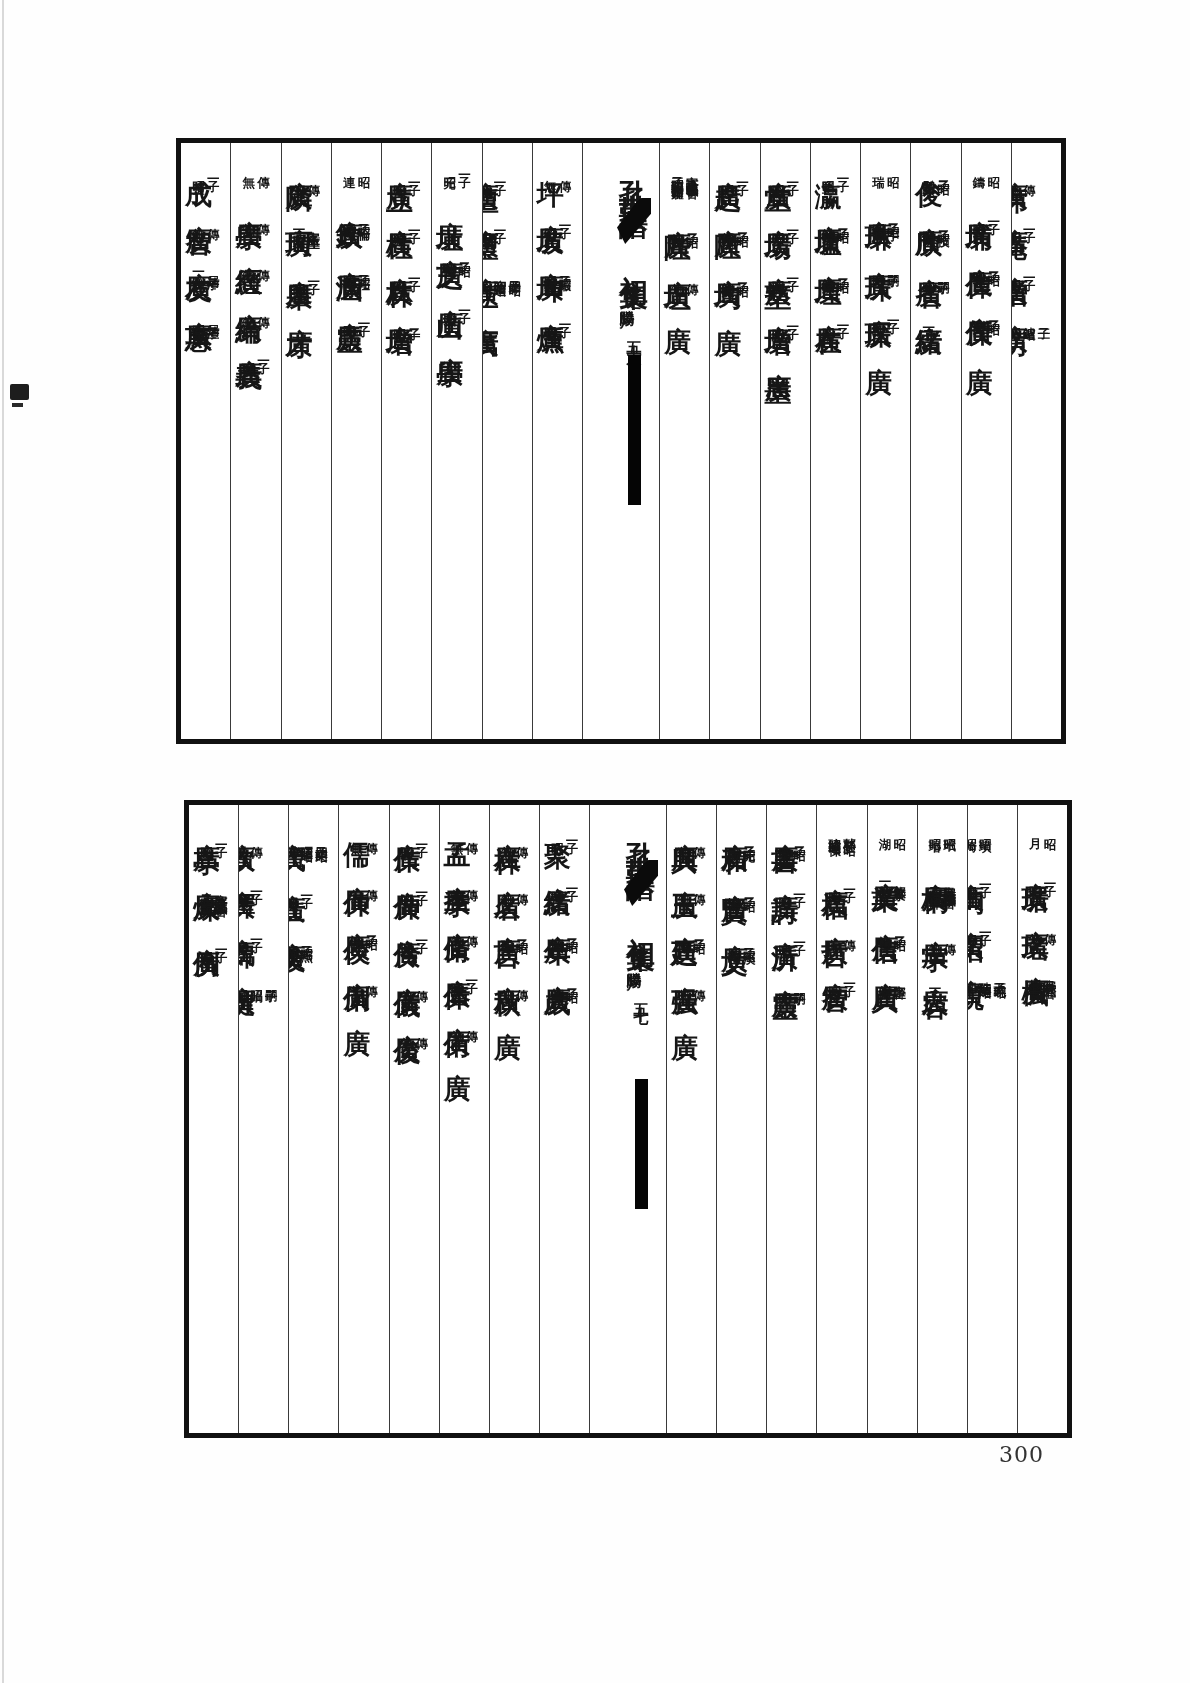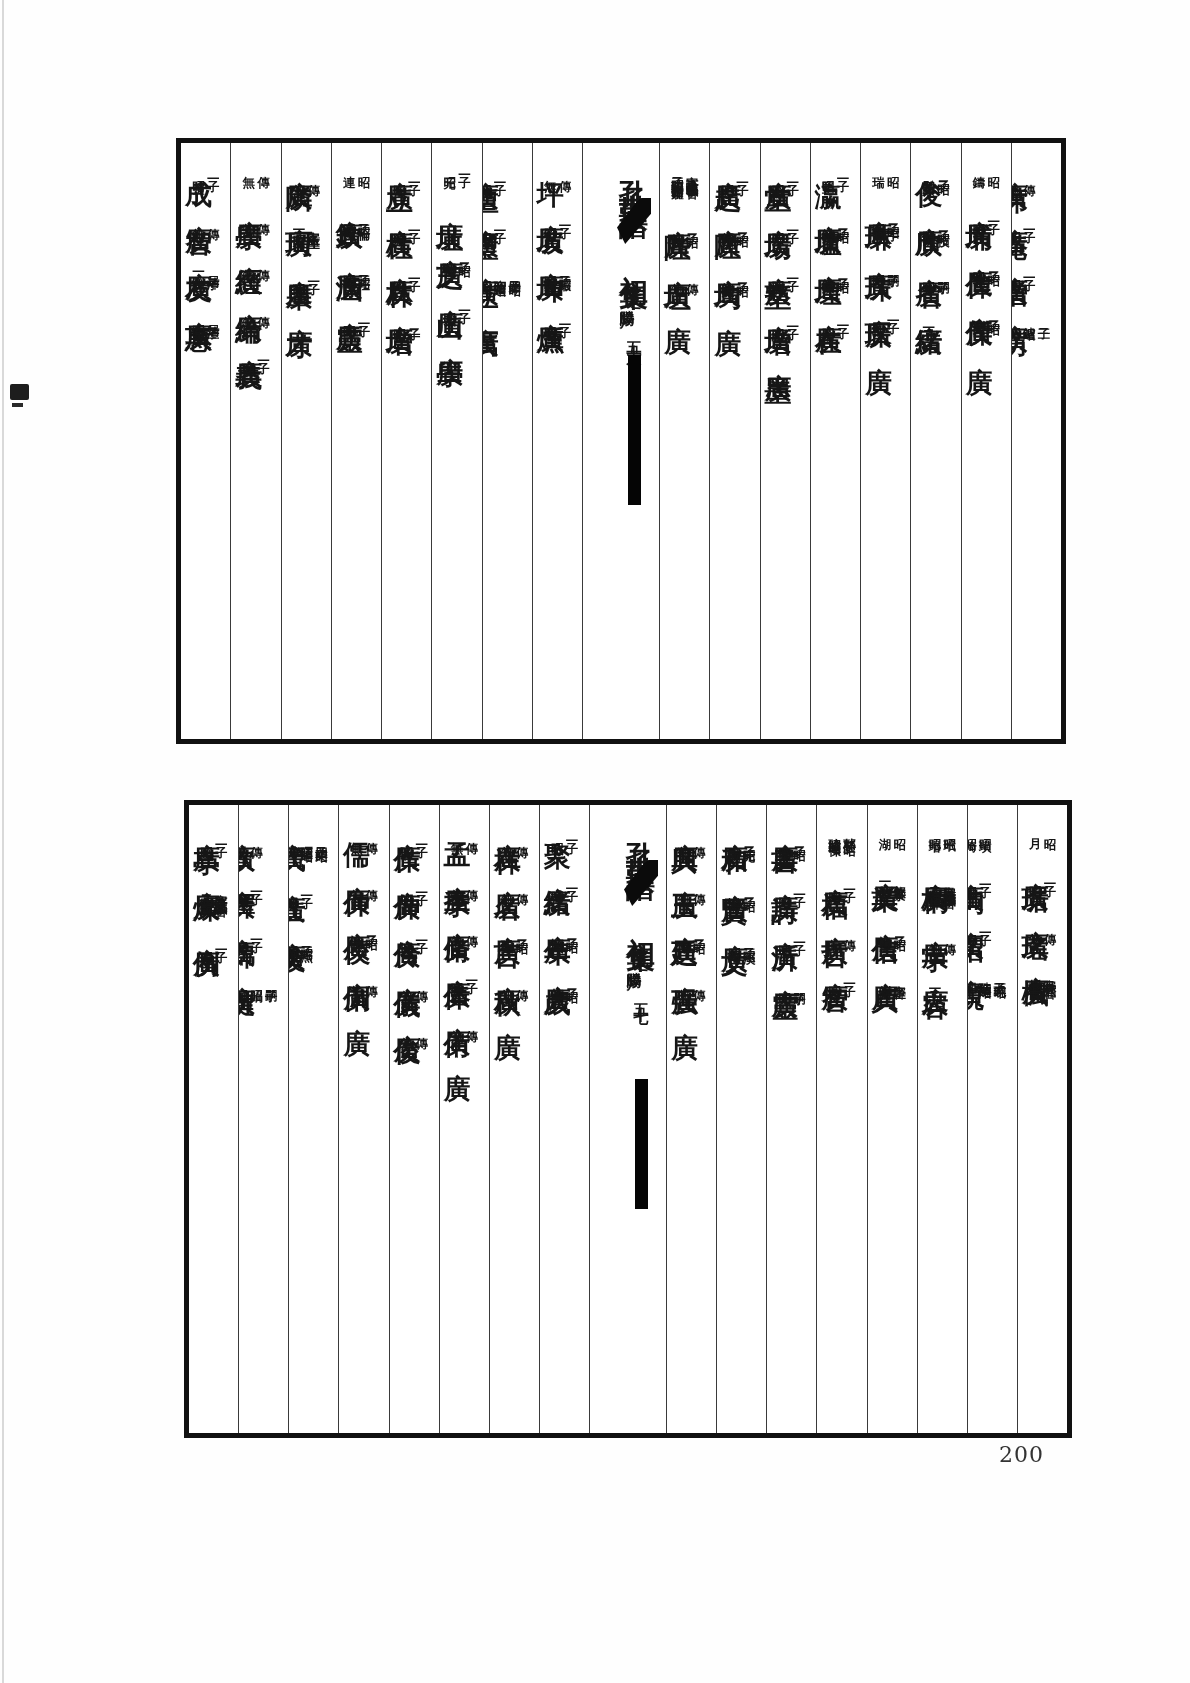--- a/index.html
+++ b/index.html
@@ -77,14 +77,14 @@
         <div class="col"><span class="entry"><span class="nm">廣祥</span><span class="nt">傳<br>無</span></span><span class="entry"><span class="nm">廣名</span><span class="nt">傳<br>無</span></span><span class="entry"><span class="nm">廣言</span><span class="nt">子二昭<br>現昭未</span></span><span class="entry"><span class="nm">廣秋</span><span class="nt">傳<br>無</span></span><span class="entry"><span class="nm">廣</span></span></div>
         <div class="col"><span class="entry"><span class="nm">孟</span><span class="nt">傳<br>無</span></span><span class="entry"><span class="nm">廣季</span><span class="nt">傳<br>無</span></span><span class="entry"><span class="nm">廣脩</span><span class="nt">傳<br>無</span></span><span class="entry"><span class="nm">廣俸</span><span class="nt">子一<br>昭詳</span></span><span class="entry"><span class="nm">廣侑</span><span class="nt">傳<br>無</span></span><span class="entry"><span class="nm">廣</span></span></div>
         <div class="col"><span class="entry"><span class="nm">廣作</span><span class="nt">子一<br>昭著</span></span><span class="entry"><span class="nm">廣伸</span><span class="nt">子一<br>昭金</span></span><span class="entry"><span class="nm">廣伶</span><span class="nt">子一<br>昭起</span></span><span class="entry"><span class="nm">廣儀</span><span class="nt">傳<br>無</span></span><span class="entry"><span class="nm">廣俊</span><span class="nt">傳<br>無</span></span></div>
         <div class="col"><span class="entry"><span class="nm">儒</span><span class="nt">傳<br>無</span></span><span class="entry"><span class="nm">廣仲</span><span class="nt">傳<br>無</span></span><span class="entry"><span class="nm">廣佼</span><span class="nt">子二昭<br>詢昭訪</span></span><span class="entry"><span class="nm">廣俐</span><span class="nt">傳<br>無</span></span><span class="entry"><span class="nm">廣</span></span></div>
         <div class="col"><span class="entry"><span class="nm">廣代</span><span class="nt">子四琹昭<br>琿昭瑤昭<br>珺</span></span><span class="entry"><span class="nm">廣仕</span><span class="nt">子一<br>昭璣</span></span><span class="entry"><span class="nm">廣浚</span><span class="nt">子三昭燕<br>昭諴昭訓</span></span></div>
         <div class="col"><span class="entry"><span class="nm">廣欽</span><span class="nt">傳<br>無</span></span><span class="entry"><span class="nm">廣鐸</span><span class="nt">子一<br>昭謙</span></span><span class="entry"><span class="nm">廣錦</span><span class="nt">子一<br>昭碧</span></span><span class="entry"><span class="nm">廣鍵</span><span class="nt">嗣子<br>昭鍋<br>昭輔</span></span></div>
         <div class="col"><span class="entry"><span class="nm">廣亭</span><span class="nt">子一<br>昭順</span></span><span class="entry"><span class="nm">廣燦</span><span class="nt">字著峯七品執事官<br>子二昭格昭輔出嗣</span></span><span class="entry"><span class="nm">廣例</span><span class="nt">子一<br>昭環</span></span></div>
       </div>
   </section>
 
-  <div class="page-number">200</div>
+  <div class="page-number">300</div>
 </div>
 
 </body></html>

